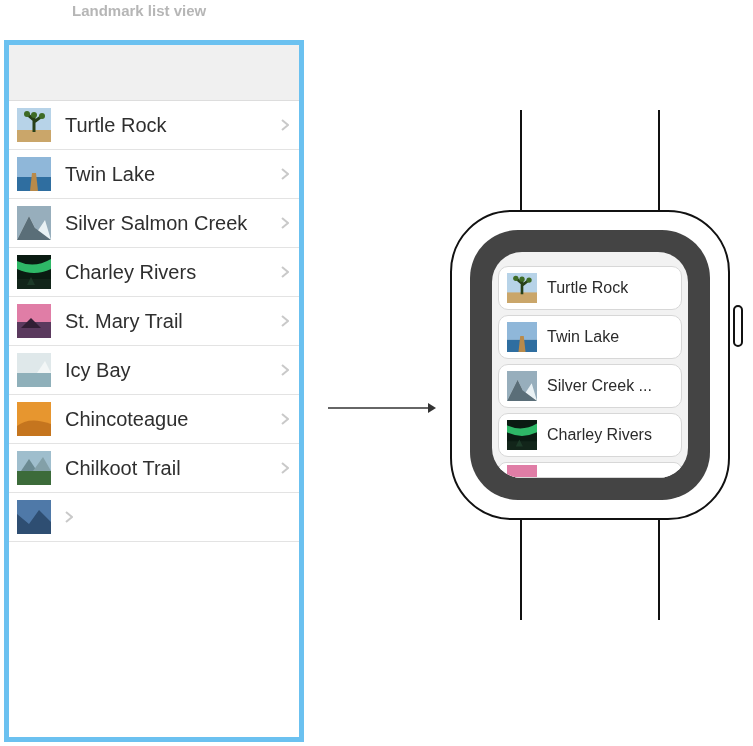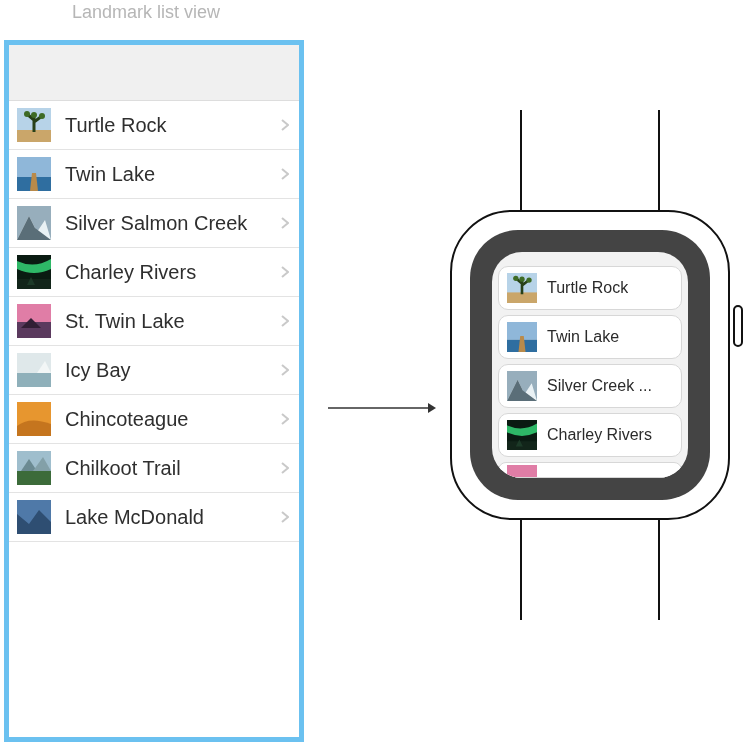--- a/index.html
+++ b/index.html
@@ -8,23 +8,23 @@
     background: #fff;
     width: 753px;
     height: 746px;
     position: relative;
     color: #333;
   }
   .caption {
     position: absolute;
     top: 2px;
     left: 72px;
-    font-size: 18px;
+    font-size: 15px;
     color: #b6b6b6;
-    font-weight: 400;
+    font-weight: 700;
   }
 
   
   .phone {
     position: absolute;
     top: 40px;
     left: 4px;
     width: 300px;
     height: 702px;
     border: 5px solid #6bc1f0;
@@ -305,21 +305,21 @@
           </svg>
         </span>
   </div>
 
   <div class="row">
     <span class="thumb">
           <svg viewBox="0 0 34 34">
             <use href="#ic-pink-sunset"></use>
           </svg>
         </span>
-    <span class="label">St. Twin Lake</span>
+    <span class="label">St. Mary Trail</span>
     <span class="chev">
           <svg viewBox="0 0 8 12">
             <path d="M1 1 L7 6 L1 11"></path>
           </svg>
         </span>
   </div>
 
 
   <div class="row">
     <span class="thumb">
@@ -363,21 +363,20 @@
           </svg>
         </span>
   </div>
 
   <div class="row">
     <span class="thumb">
           <svg viewBox="0 0 34 34">
             <use href="#ic-blue-valley"></use>
           </svg>
         </span>
-    <span class="label">Lake McDonald</span>
     <span class="chev">
           <svg viewBox="0 0 8 12">
             <path d="M1 1 L7 6 L1 11"></path>
           </svg>
         </span>
   </div>
 
 </div>
 </div>
 

